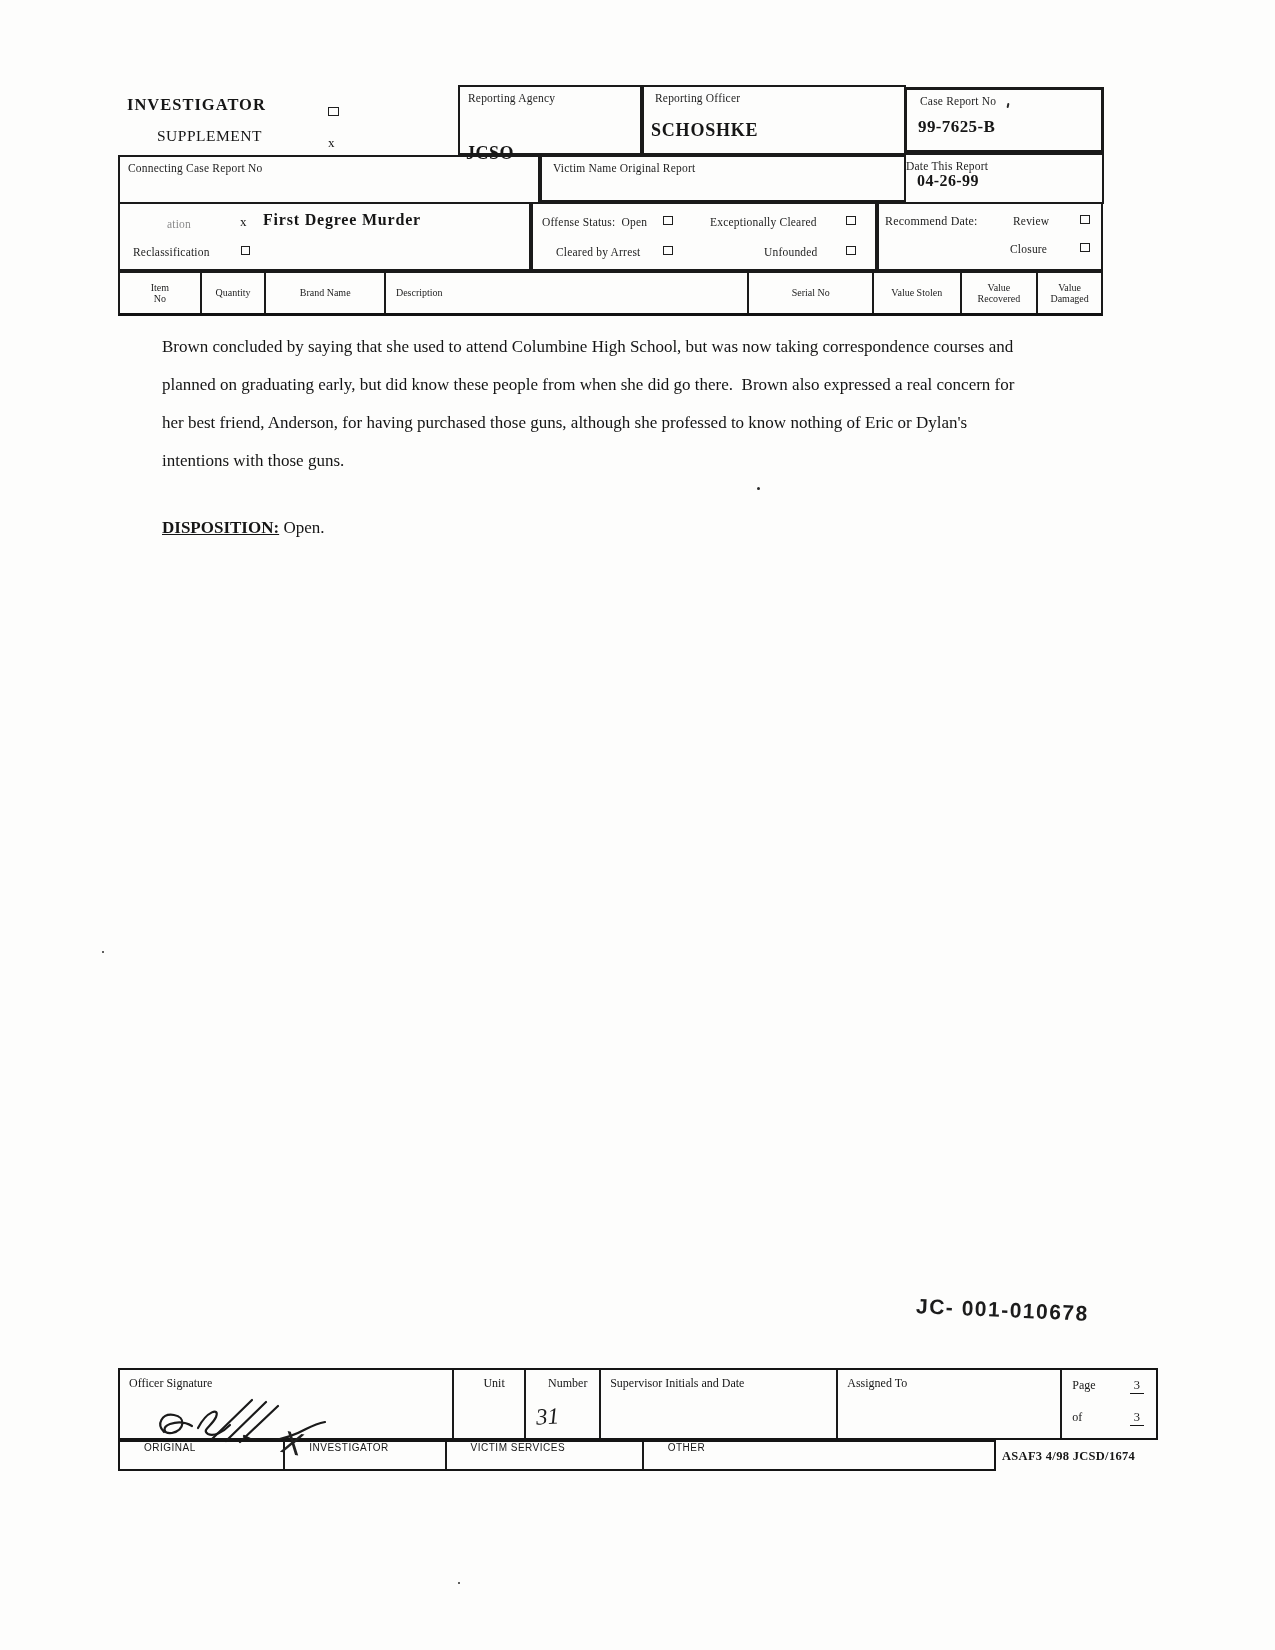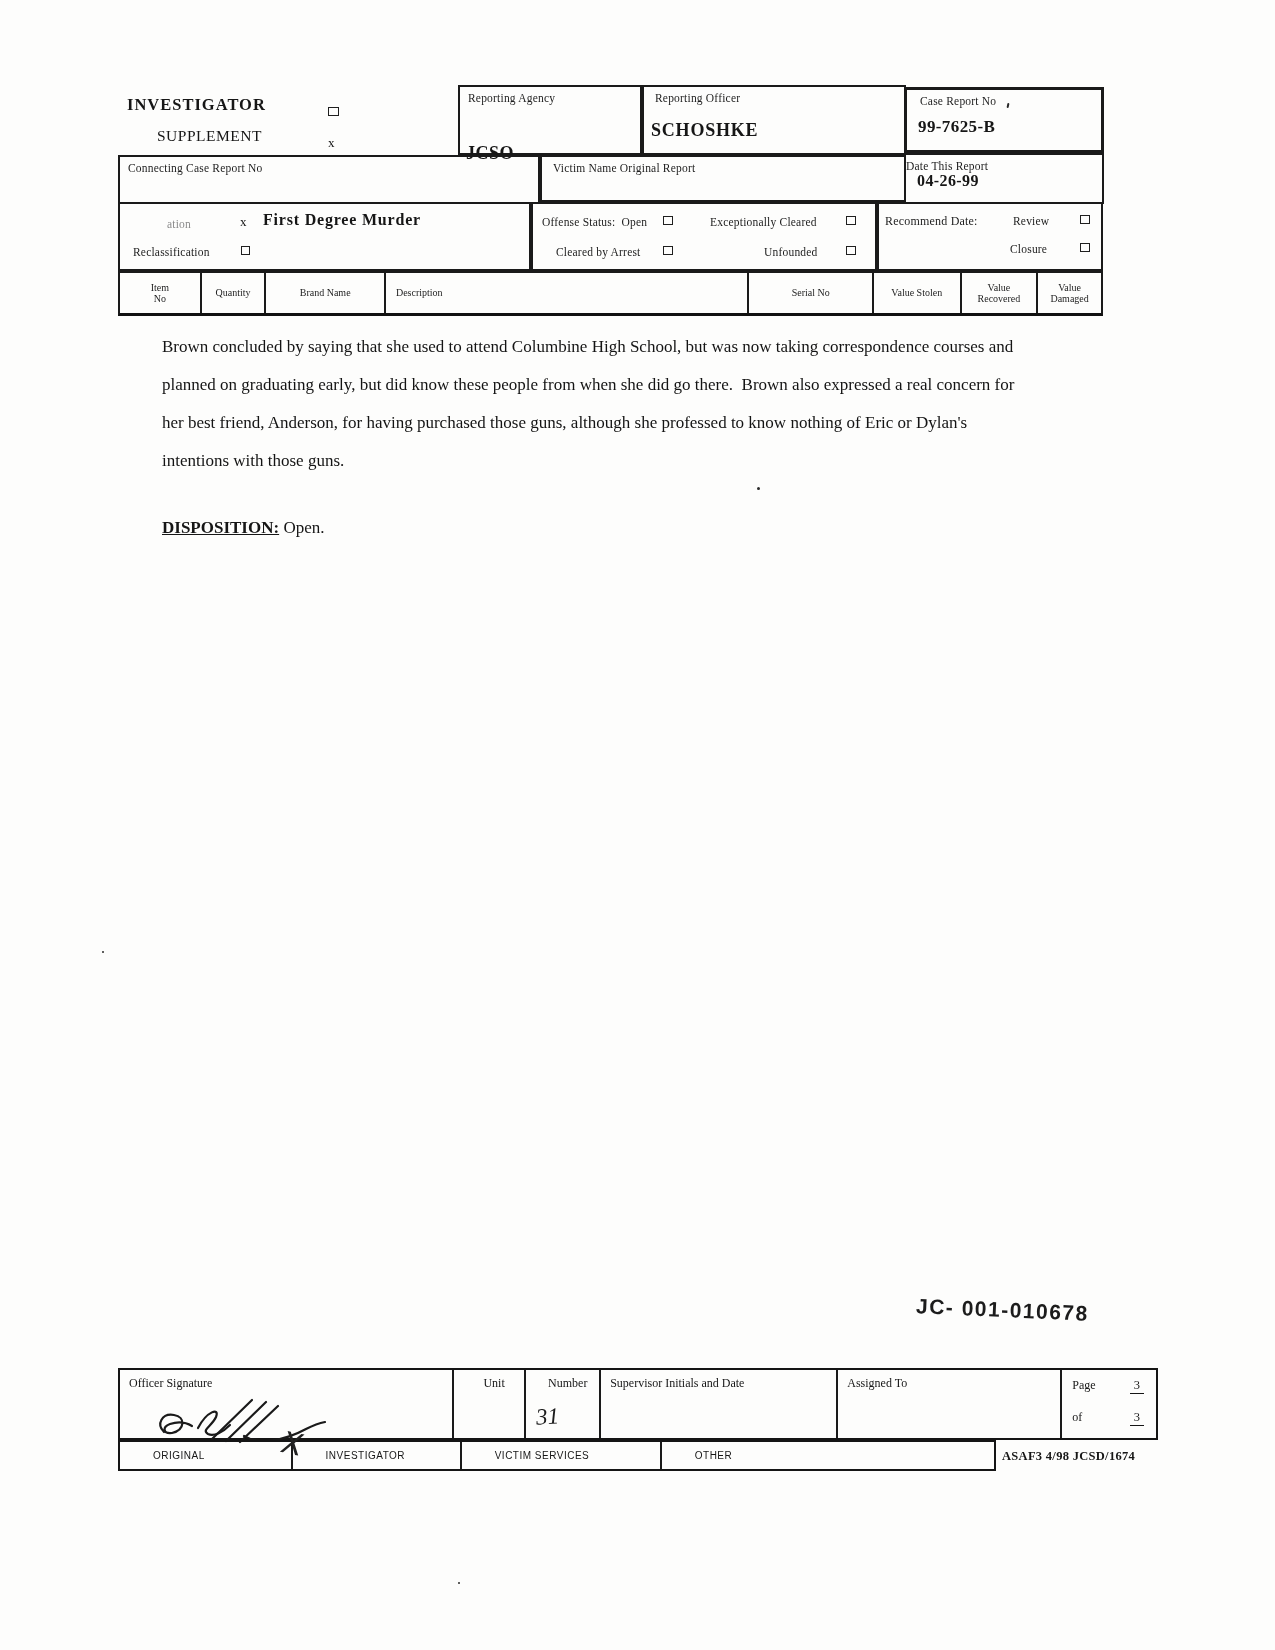--- a/index.html
+++ b/index.html
@@ -30,21 +30,21 @@
   #foot-row1{position:absolute;left:118px;top:1368px;width:1040px;height:72px;display:flex;
              border:2.5px solid #151515;box-sizing:border-box;}
   #foot-row1 .cell{border-right:2px solid #1a1a1a;box-sizing:border-box;position:relative;}
   #foot-row1 .cell:last-child{border-right:none;}
   #foot-row1 .flabel{position:absolute;top:6px;left:9px;font-size:12px;white-space:nowrap;}
   .center-label{left:0 !important;right:0;text-align:center;padding-left:10px;}
   #foot-row2{position:absolute;left:118px;top:1440px;width:878px;height:31px;display:flex;
              border:2.5px solid #151515;border-top-width:2px;box-sizing:border-box;
              font-family:"Liberation Sans",sans-serif;}
   #foot-row2 .cell{border-right:2px solid #1a1a1a;box-sizing:border-box;display:flex;
-                   align-items:center;padding-left:4px;font-size:10px;letter-spacing:.5px;margin-left:29px;}
+                   padding-left:24px;font-size:10px;letter-spacing:.5px;}
   #foot-row2 .cell:last-child{border-right:none;}
   .pg-row{position:absolute;left:10px;right:12px;font-size:12px;}
   .pg-val{float:right;border-bottom:1.5px solid #151515;padding:0 4px;font-size:12.5px;}
   #stamp{position:absolute;left:916px;top:1298px;font-family:"Liberation Sans",sans-serif;
          font-weight:bold;font-size:21px;letter-spacing:1.5px;color:#1c1c1c;
          transform:rotate(2.5deg);white-space:nowrap;}
   #orig-x{position:absolute;left:282px;top:1426px;font-family:"DejaVu Sans",sans-serif;
           font-size:30px;color:#222;transform:rotate(12deg) skewX(-6deg);}
   #number-val{position:absolute;left:536px;top:1404px;font-style:italic;font-size:23px;
               transform:rotate(-4deg);color:#1b1b1b;}

